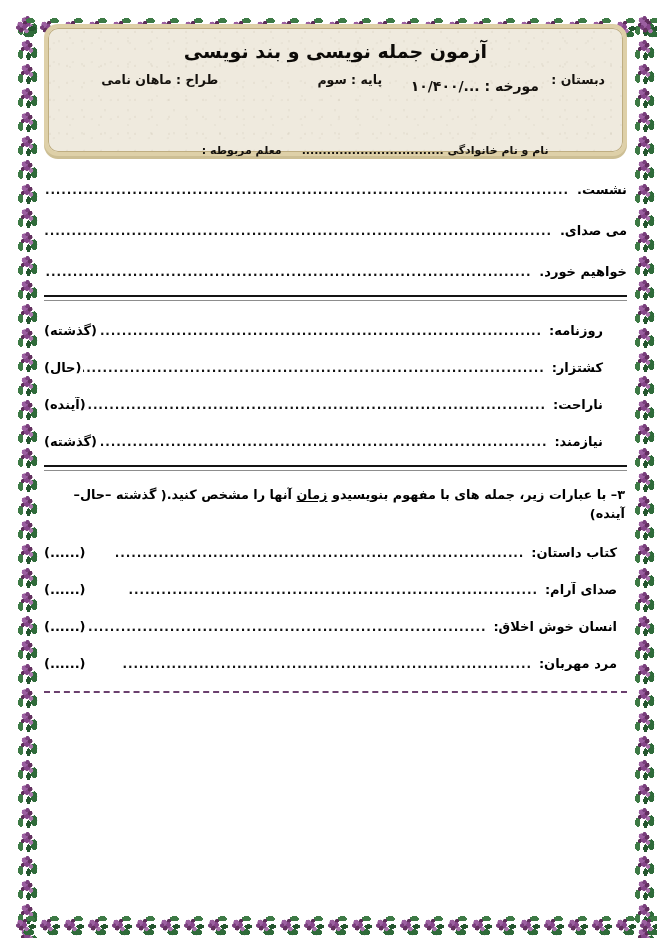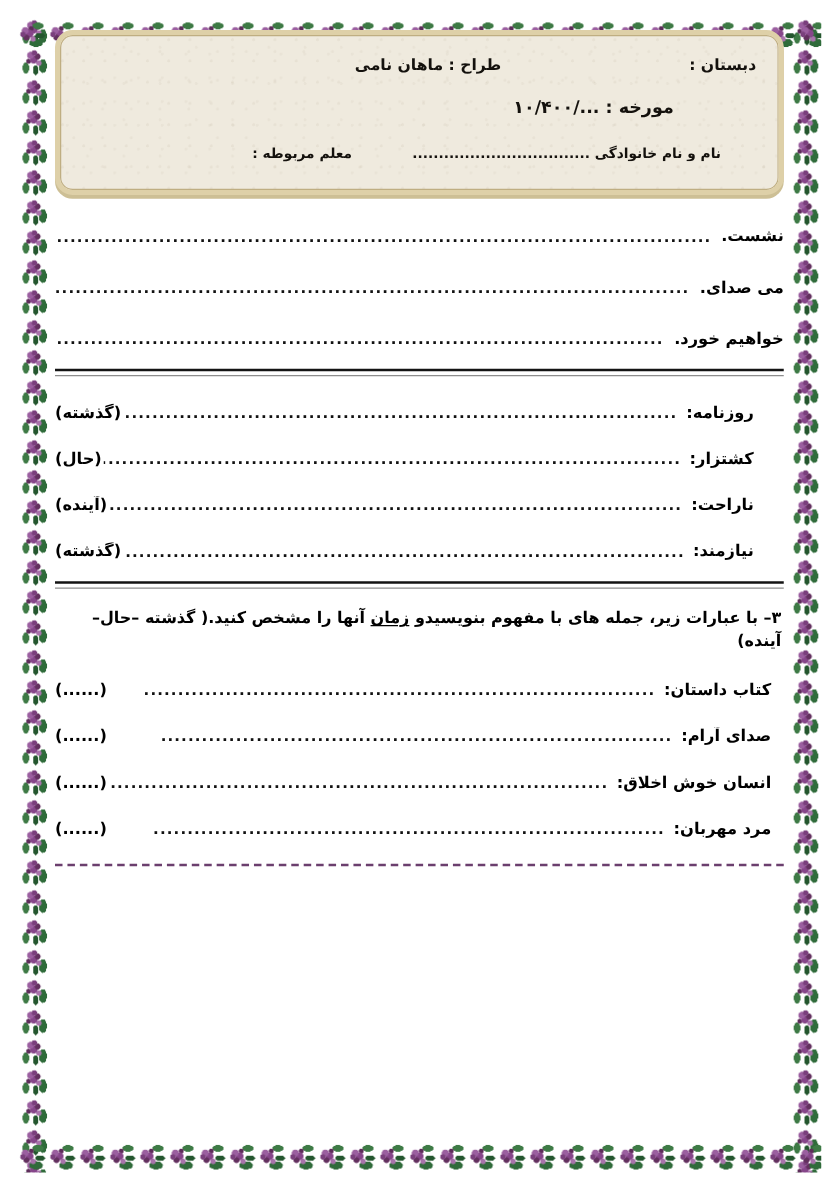--- a/index.html
+++ b/index.html
@@ -130,21 +130,21 @@
     display: flex;
     flex-direction: row;
     align-items: baseline;
     margin-top: 9px;
     font-size: 11px;
     font-weight: bold;
     color: #14110d;
   }
   .hdr-row2 .f-name {
     width: 58%;
-    text-align: center;
+    text-align: left;
     padding-right: 4px;
     white-space: nowrap;
     overflow: hidden;
     margin-top: 41px;
   }
   .hdr-row2 .f-teacher {
     width: 42%;
     text-align: right;
     padding-right: 20px;
     margin-top: 48px;
@@ -216,23 +216,25 @@
   <div class="border-strip motif-v bs-right"></div>
   <div class="border-strip motif-v bs-left"></div>
   <div class="border-strip motif-h bs-top"></div>
   <div class="border-strip motif-h bs-bottom"></div>
 </div>
 
 <div class="sheet">
 
   <div class="header-card">
     <div class="hdr-date">مورخه : .../۱۰/۴۰۰</div>
+    <div class="hdr-title">آزمون جمله نویسی و بند نویسی</div>
 
     <div class="hdr-row">
       <div class="c-right">دبستان :</div>
+      <div class="c-mid">پایه : سوم</div>
       <div class="c-left">طراح : ماهان نامی</div>
     </div>
 
     <div class="hdr-row2">
       <div class="f-name">
         <span>نام و نام خانوادگی</span>
         <span class="dotfill">..................................</span>
       </div>
       <div class="f-teacher">معلم مربوطه :</div>
     </div>

